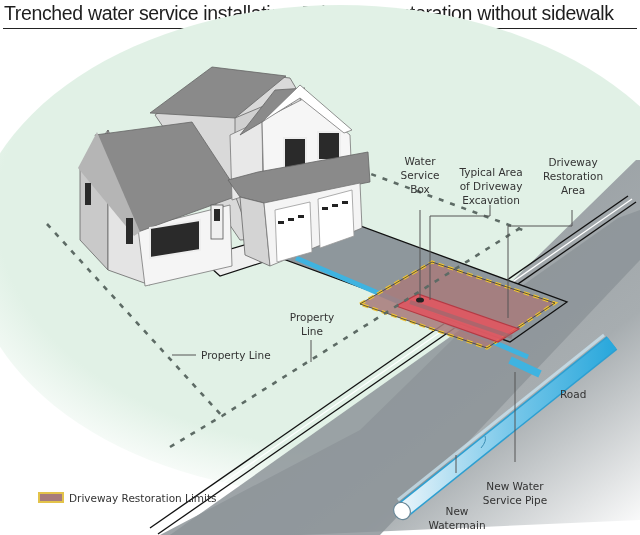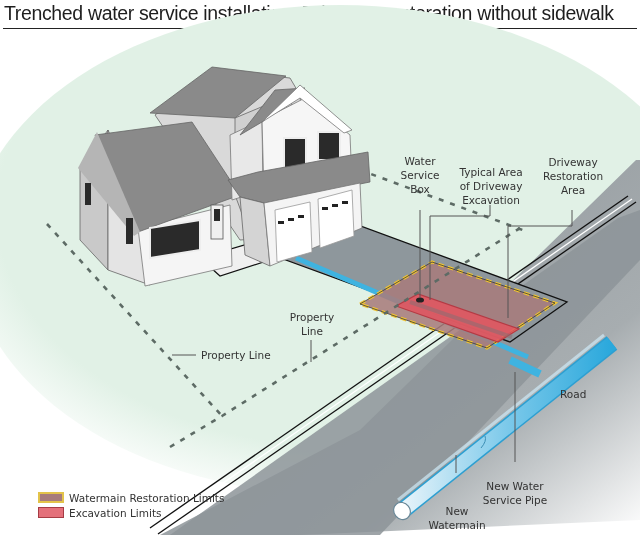--- a/index.html
+++ b/index.html
@@ -175,19 +175,15 @@
   </g>
   <g>
     <text class="lbl lbl-c" x="457" y="515">New</text>
     <text class="lbl lbl-c" x="457" y="529">Watermain</text>
   </g>
 </svg>
 
 <div id="legend">
   <div class="leg-row">
     <div class="swatch sw-restore"></div>
-    <span>Watermain Restoration Limits</span>
-  </div>
-  <div class="leg-row">
-    <div class="swatch sw-excav"></div>
-    <span>Excavation Limits</span>
+    <span>Driveway Restoration Limits</span>
   </div>
 </div>
 
 </body></html>

